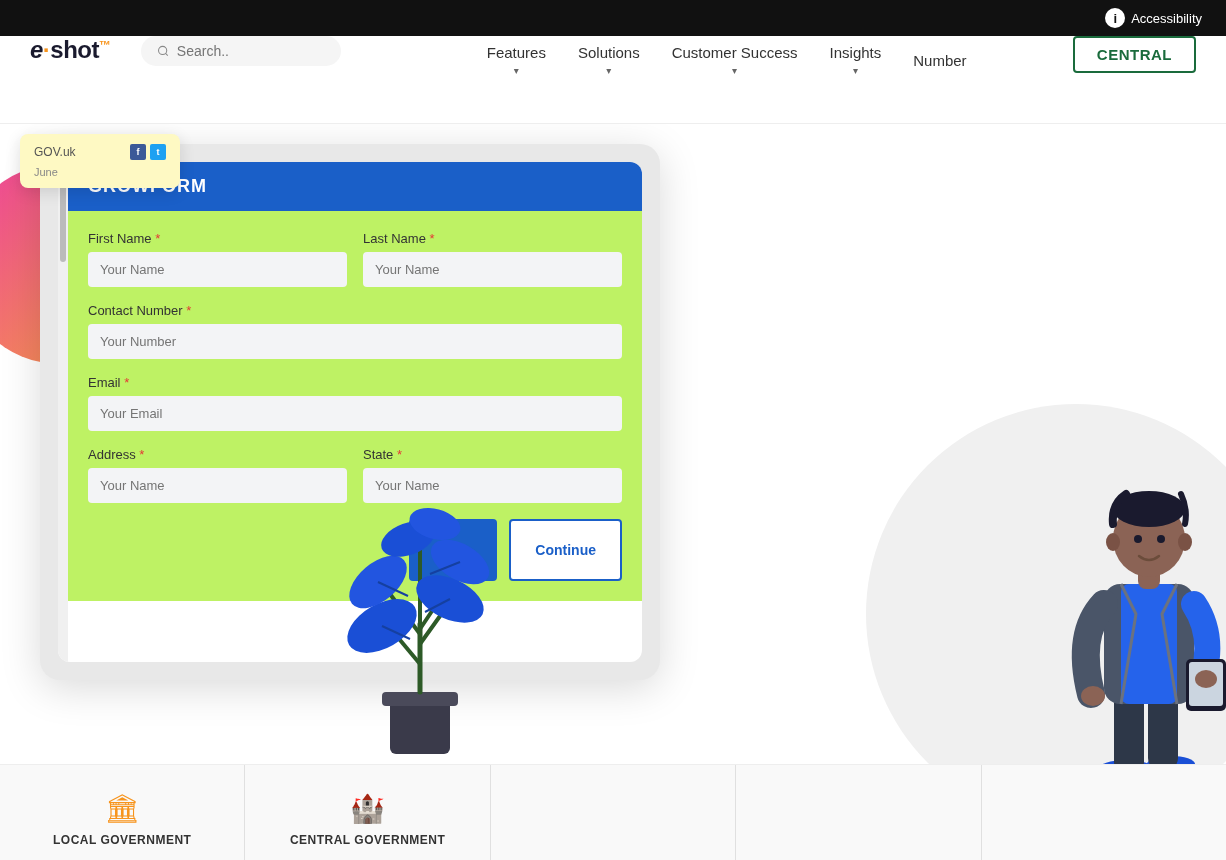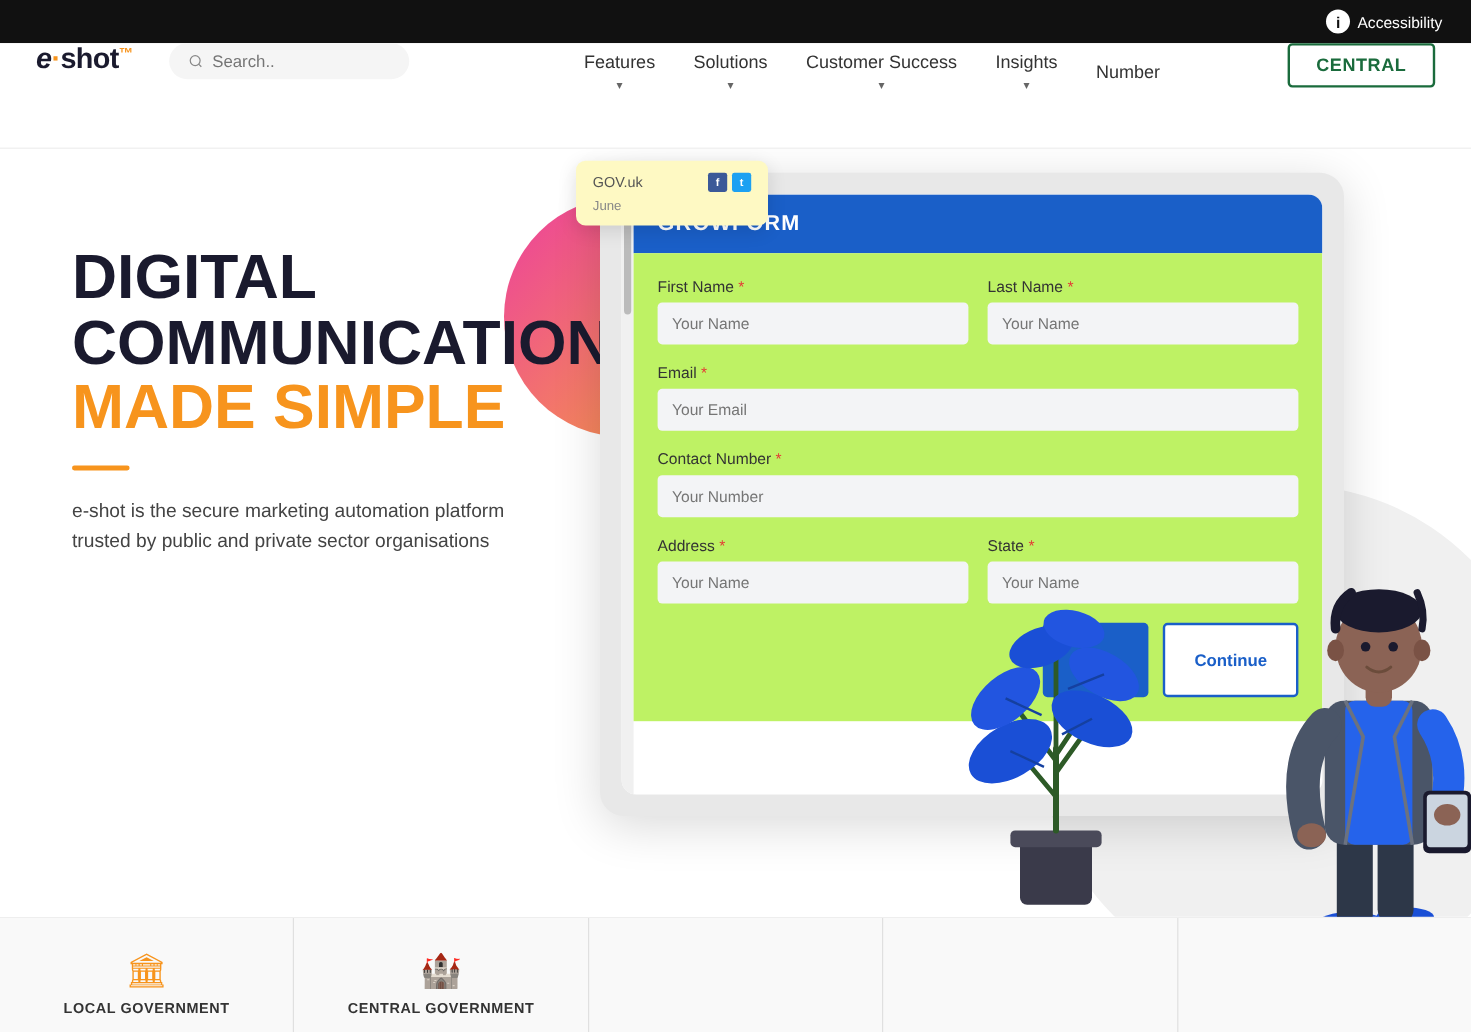--- a/index.html
+++ b/index.html
@@ -440,29 +440,20 @@
     <a class="nav-item" href="#">
       <span>Number</span>
     </a>
   </nav>
 
   <button class="contact-btn">CENTRAL</button>
 </header>
 
 <section class="hero">
 
-  <div class="hero-left">
-    <h1 class="hero-title">
-      <span>DIGITAL</span><br>
-      <span>COMMUNICATION</span><br>
-      <span class="orange">MADE SIMPLE</span>
-    </h1>
-    <div class="hero-divider"></div>
-    <p class="hero-desc">e-shot is the secure marketing automation platform trusted by public and private sector organisations</p>
-  </div>
 
   <div class="hero-right">
 
     <div class="deco-circle-pink"></div>
     <div class="deco-circle-gray"></div>
 
     <div class="tablet-mockup">
 
       <div class="govuk-card">
         <div class="govuk-card-header">
@@ -499,34 +490,34 @@
                   <span>Last Name</span>
                   <span class="required">*</span>
                 </label>
                 <input class="form-input" type="text" placeholder="Your Name" style="">
               </div>
             </div>
 
             <div class="form-row">
               <div class="form-group">
                 <label class="form-label">
+                  <span>Contact  Number</span>
+                  <span class="required">*</span>
+                </label>
+                <input class="form-input" type="text" placeholder="Your Number" style="">
+              </div>
+            </div>
+
+            <div class="form-row">
+              <div class="form-group">
+                <label class="form-label">
                   <span>Email</span>
                   <span class="required">*</span>
                 </label>
                 <input class="form-input" type="email" placeholder="Your Email" style="">
-              </div>
-            </div>
-
-            <div class="form-row">
-              <div class="form-group">
-                <label class="form-label">
-                  <span>Contact  Number</span>
-                  <span class="required">*</span>
-                </label>
-                <input class="form-input" type="text" placeholder="Your Number" style="">
               </div>
             </div>
 
             <div class="form-row">
               <div class="form-group">
                 <label class="form-label">
                   <span>Address</span>
                   <span class="required">*</span>
                 </label>
                 <input class="form-input" type="text" placeholder="Your Name" style="">

